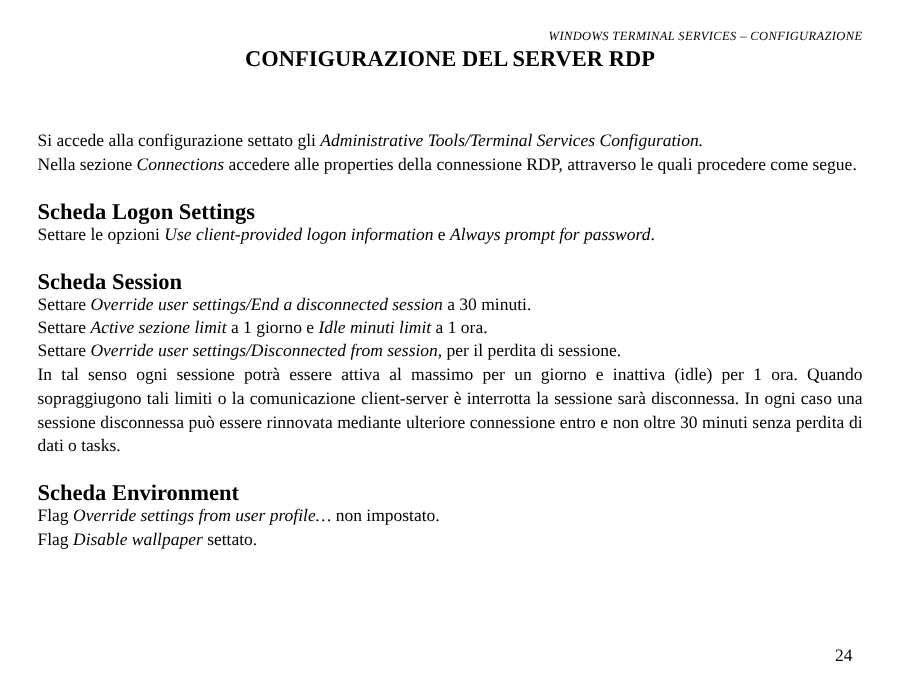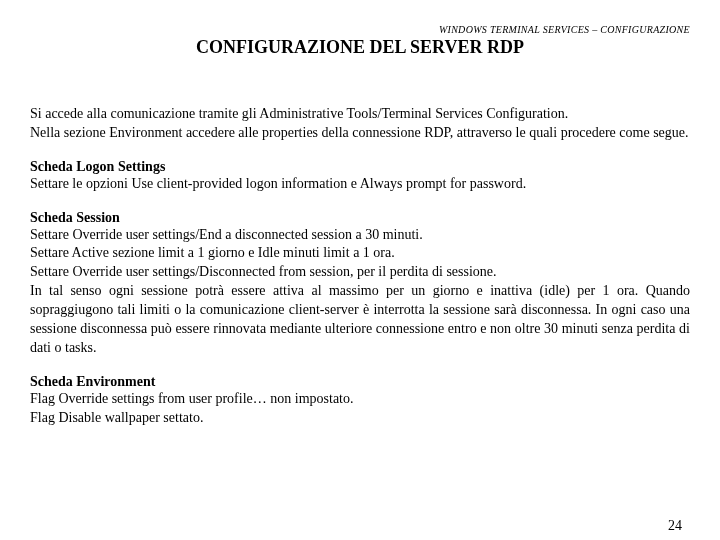--- a/index.html
+++ b/index.html
@@ -24,43 +24,43 @@
       font-weight: bold;
       text-align: center;
       margin-bottom: 28px;
     }
     .para {
       font-size: 14px;
       line-height: 1.35;
       text-align: justify;
     }
     .section-heading {
-      font-size: 14px;
+      font-size: 18px;
       font-weight: bold;
       margin-top: 16px;
     }
-    .italic { }
+    .italic { font-style: italic; }
     .page-num {
       position: absolute;
       right: 38px;
       bottom: 6px;
       font-size: 14px;
     }
   </style>
 </head>
 <body>
 
 <div class="header-line">WINDOWS TERMINAL SERVICES – CONFIGURAZIONE</div>
 
 <div class="title">CONFIGURAZIONE DEL SERVER RDP</div>
 
 <div class="para">
   <br>
-  <span>Si accede alla comunicazione tramite gli </span><span class="italic">Administrative Tools/Terminal Services Configuration.</span><br>
-  <span>Nella sezione </span><span class="italic">Environment</span><span> accedere alle properties della connessione RDP, attraverso le quali procedere come segue.</span>
+  <span>Si accede alla configurazione settato gli </span><span class="italic">Administrative Tools/Terminal Services Configuration.</span><br>
+  <span>Nella sezione </span><span class="italic">Connections</span><span> accedere alle properties della connessione RDP, attraverso le quali procedere come segue.</span>
 </div>
 
 <div class="section-heading">Scheda Logon Settings</div>
 <div class="para">
   <span>Settare le opzioni </span><span class="italic">Use client-provided logon information</span><span> e </span><span class="italic">Always prompt for password</span><span>.</span>
 </div>
 
 <div class="section-heading">Scheda Session</div>
 <div class="para">
   <span>Settare </span><span class="italic">Override user settings/End a disconnected session</span><span> a 30 minuti.</span><br>

